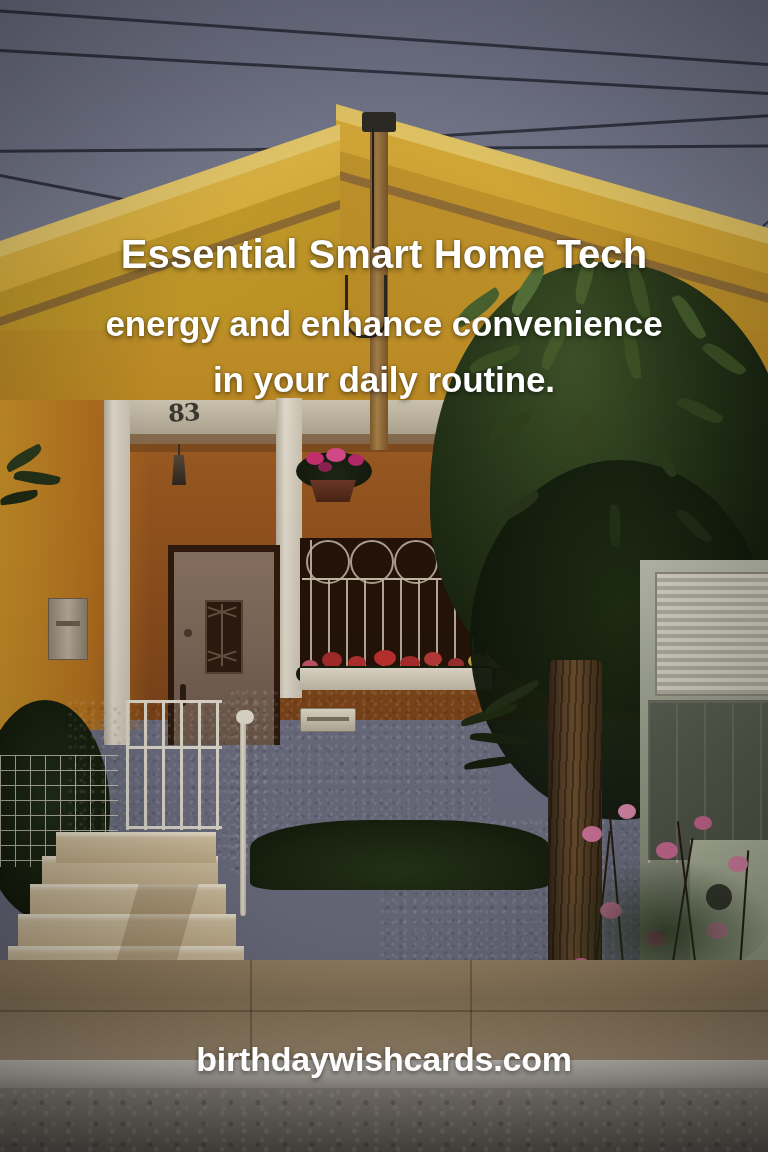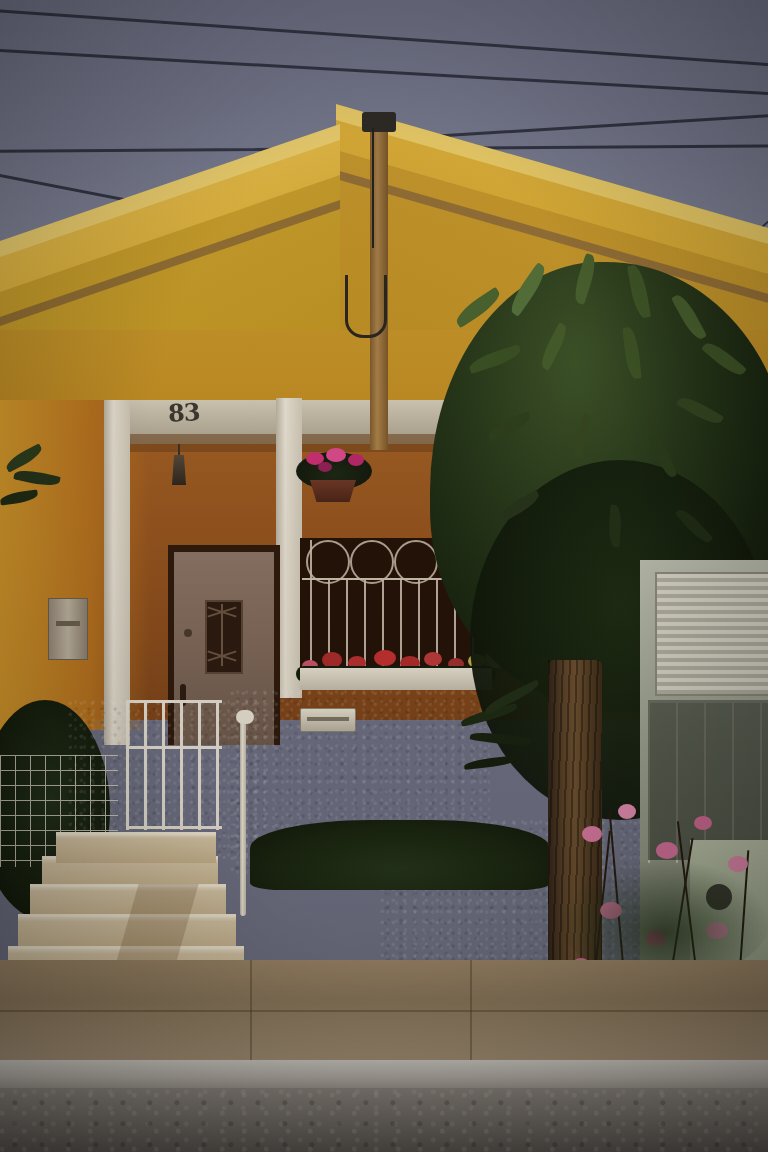--- a/index.html
+++ b/index.html
@@ -578,17 +578,21 @@
     <div class="curb"></div>
     <div class="road">
         <div class="roadTex"></div>
       </div>
 
     <div class="grade"></div>
     <div class="vignette"></div>
   </div>
 
   <div class="overlay">
+    <div class="title">Essential Smart Home Tech</div>
     <div class="subtitle">
+      <div>energy and enhance convenience</div>
+      <div>in your daily routine.</div>
     </div>
+    <div class="footer">birthdaywishcards.com</div>
   </div>
 
 </div>
 
 </body></html>

